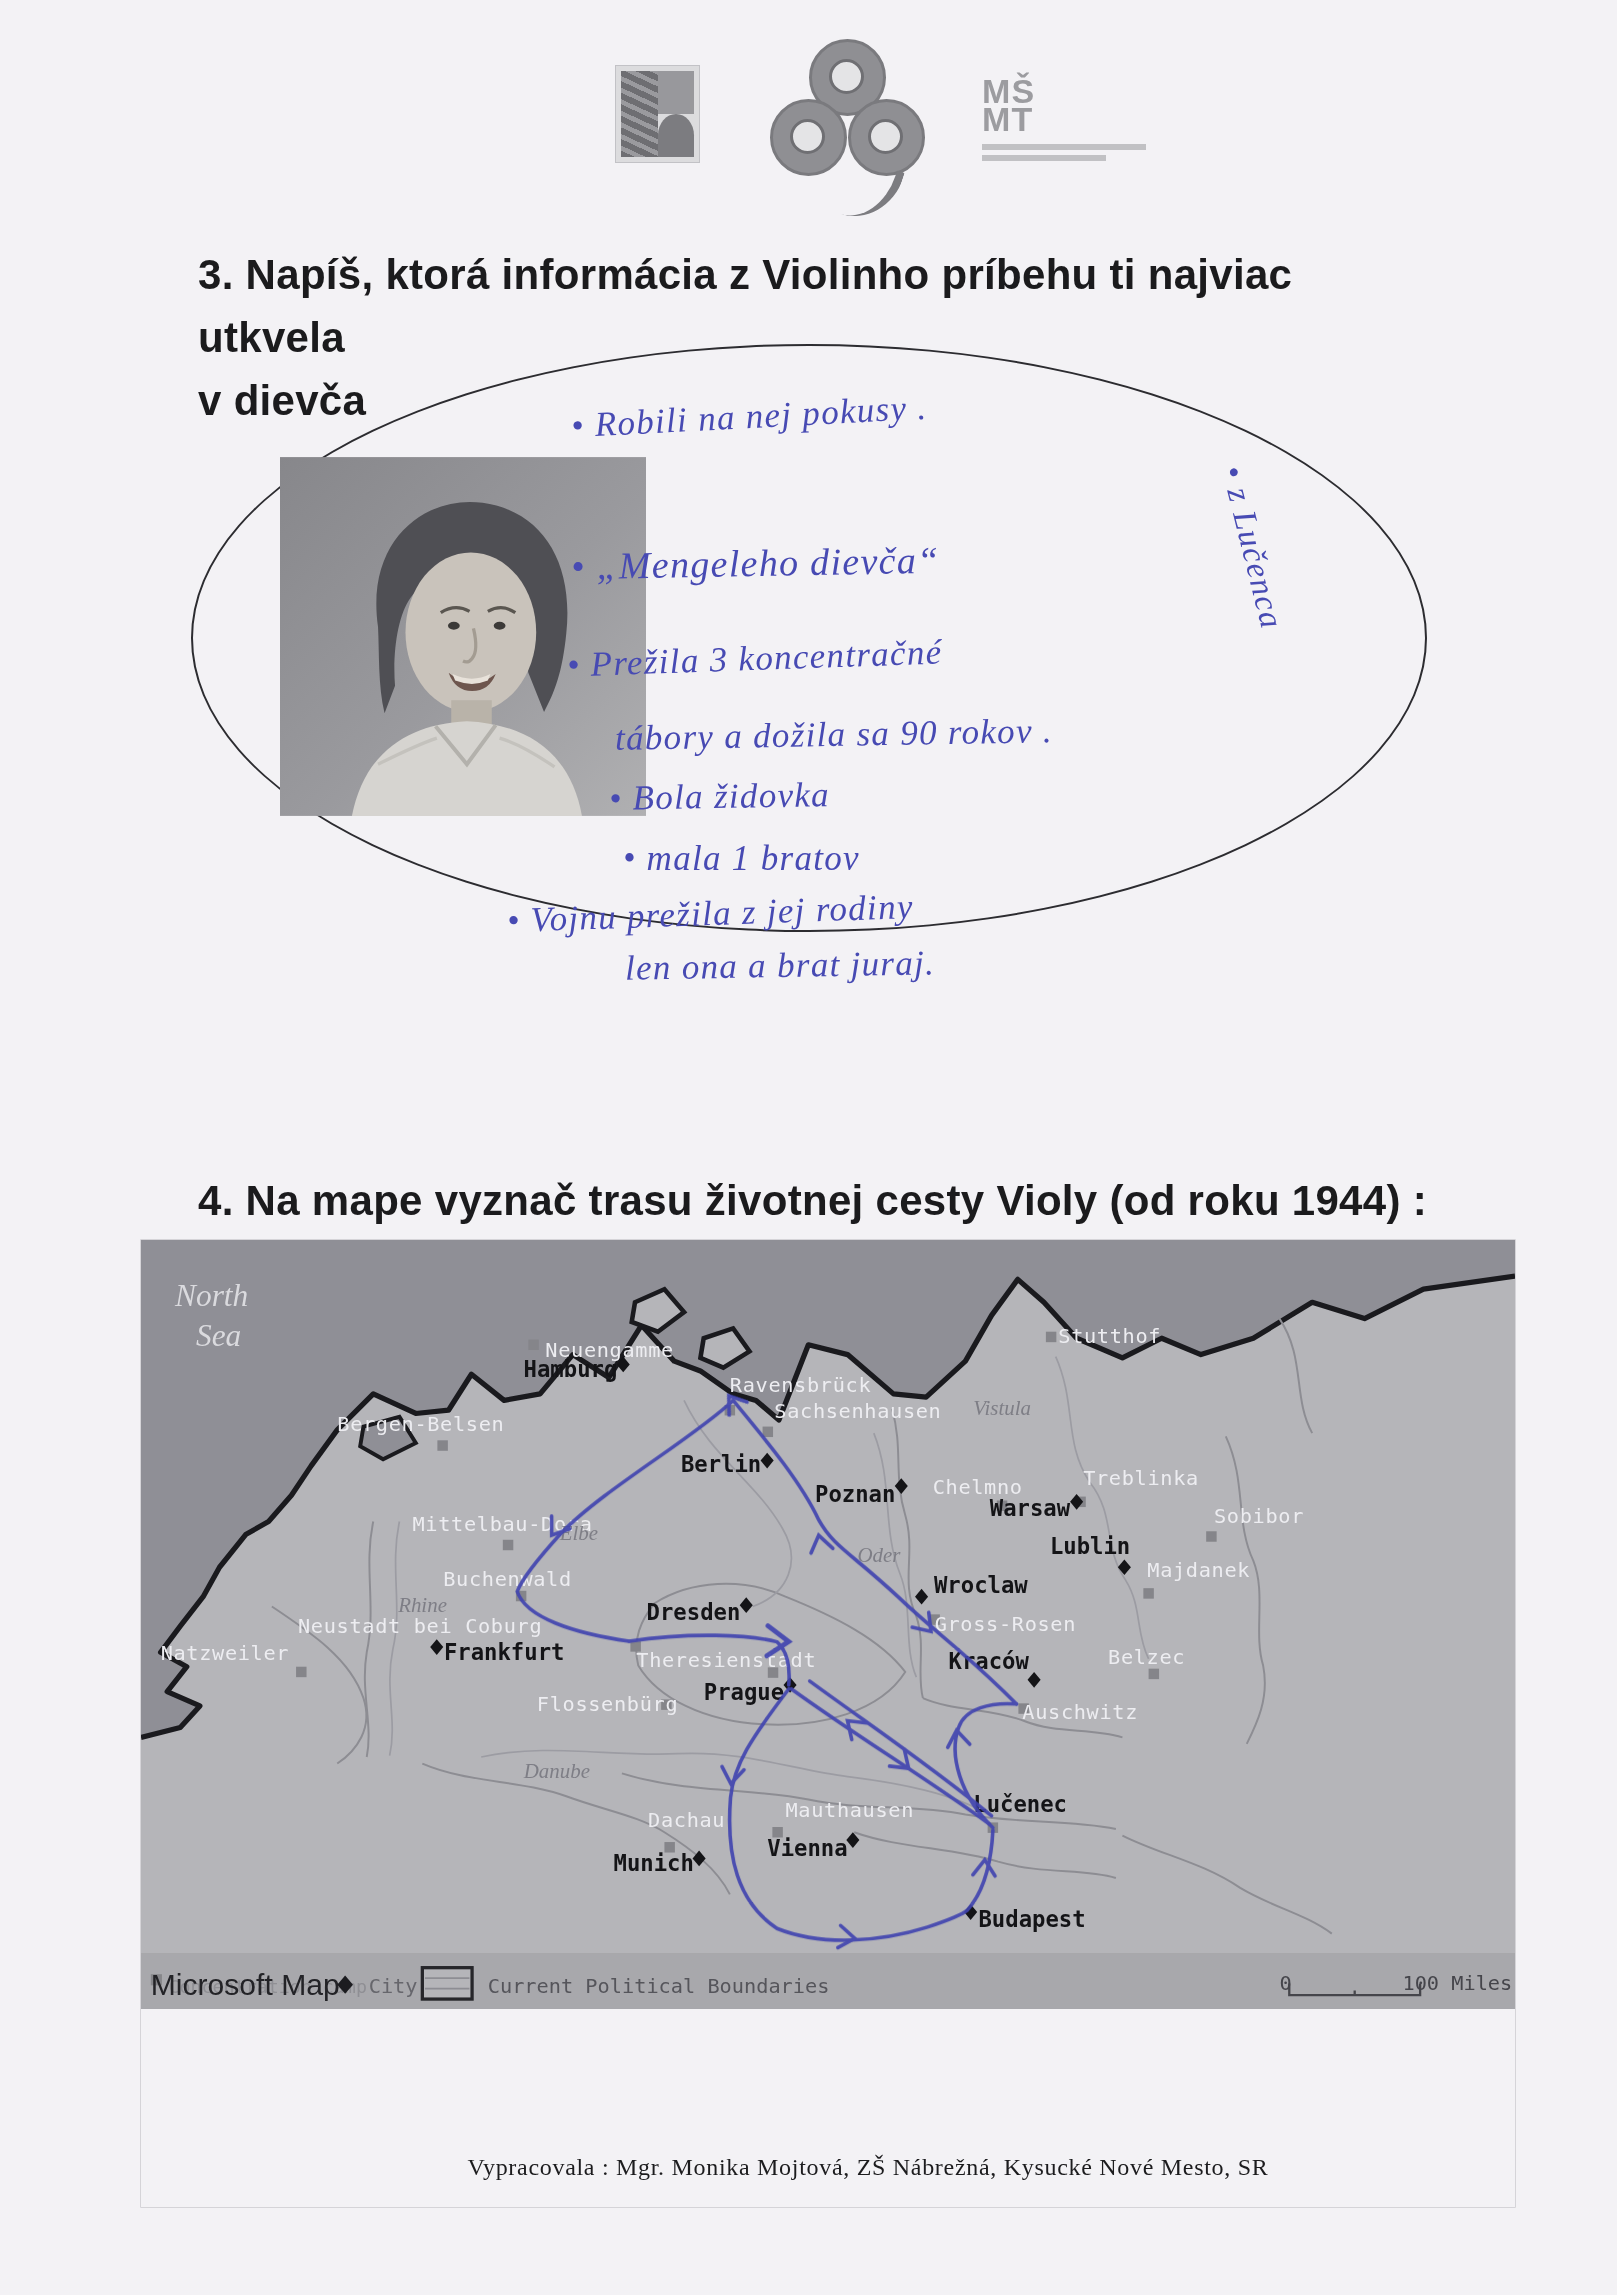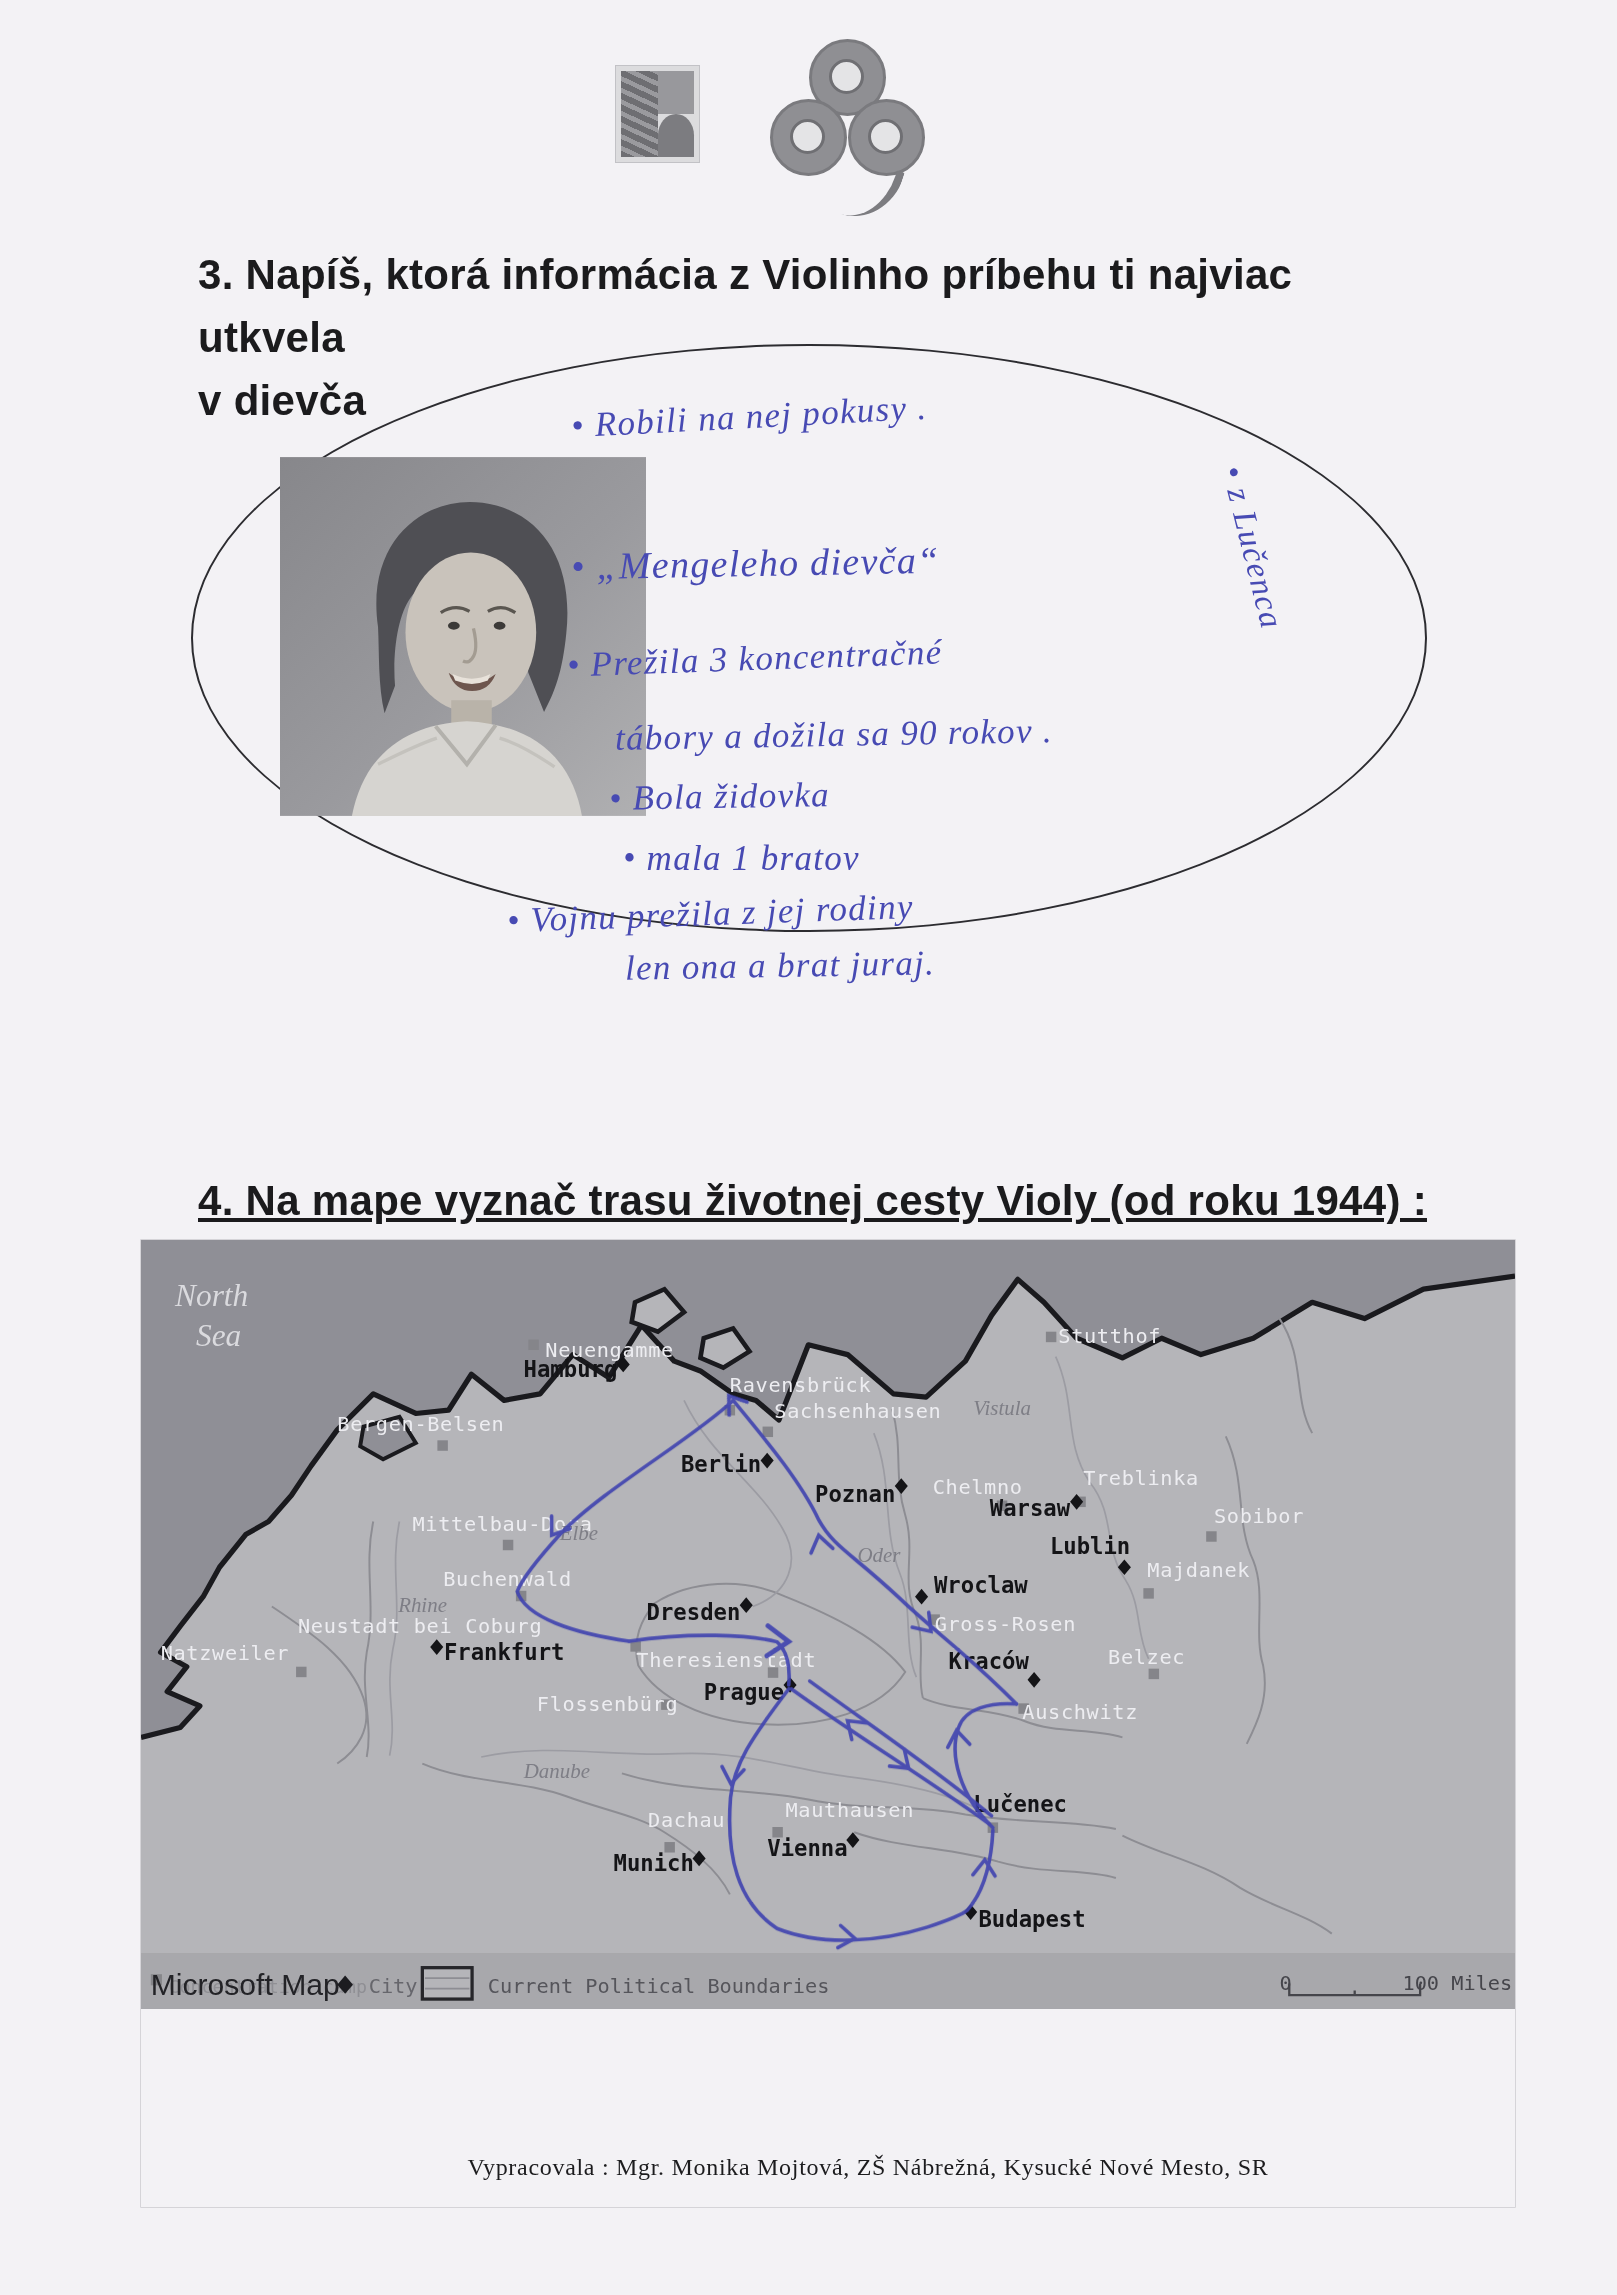--- a/index.html
+++ b/index.html
@@ -28,21 +28,21 @@
   .clover-stem{position:absolute;left:77px;top:124px;width:46px;height:59px;
     border:0;border-right:8.5px solid #7c7c80;border-radius:0 0 90% 0;transform:rotate(18deg);}
   .logo-min{position:absolute;left:380px;top:39px;width:209px;height:92px;color:#9c9ca0;}
   .logo-min .mono{font-size:34px;font-weight:bold;letter-spacing:1.3px;line-height:0.82;}
   .min-bar{height:5.9px;background:#b4b4b8;margin-top:5.2px;opacity:.8;}
   .min-bar.b1{width:164px;margin-top:10.5px;}
   .min-bar.b2{width:124px;}
   
   .q-head{position:absolute;color:#1b1b1d;font-weight:bold;font-size:42px;line-height:1.5;letter-spacing:0.3px;}
   #q3{left:198px;top:243px;width:1178px;}
-  #q4{left:198px;top:1169px;width:1309px;text-decoration:underline;}
+  #q4{left:198px;top:1169px;width:1309px;}
   
   .bubble{position:absolute;left:191px;top:344px;width:1232px;height:584px;
     border:2.6px solid #2c2c30;border-radius:50%;}
   .photo{position:absolute;left:280px;top:457px;width:366px;height:359px;}
   .note{position:absolute;color:#474ab3;font-family:"Liberation Serif",serif;font-style:italic;
     font-size:35px;letter-spacing:1.3px;white-space:nowrap;}
   .n1{left:571px;top:397px;transform:rotate(-3deg);}
   .n2{left:571px;top:541px;transform:rotate(-1deg);font-size:38px;}
   .n3{left:567px;top:639px;transform:rotate(-2deg);}
   .n3b{left:615px;top:715px;transform:rotate(-1deg);}
@@ -73,20 +73,26 @@
     <div class="clover-leaf leaf-top">
         <div class="inner"></div>
       </div>
     <div class="clover-leaf leaf-left">
         <div class="inner"></div>
       </div>
     <div class="clover-leaf leaf-right">
         <div class="inner"></div>
       </div>
     <div class="clover-stem"></div>
+  </div>
+  <div class="logo-min">
+    <div class="mono">MŠ</div>
+    <div class="mono">MT</div>
+    <div class="min-bar b1"></div>
+    <div class="min-bar b2"></div>
   </div>
 </div>
 
 <div id="q3" class="q-head">
   <div>3. Napíš, ktorá informácia z Violinho príbehu ti najviac utkvela</div>
   <div>v dievča</div>
 </div>
 
 <div class="bubble"></div>
 

